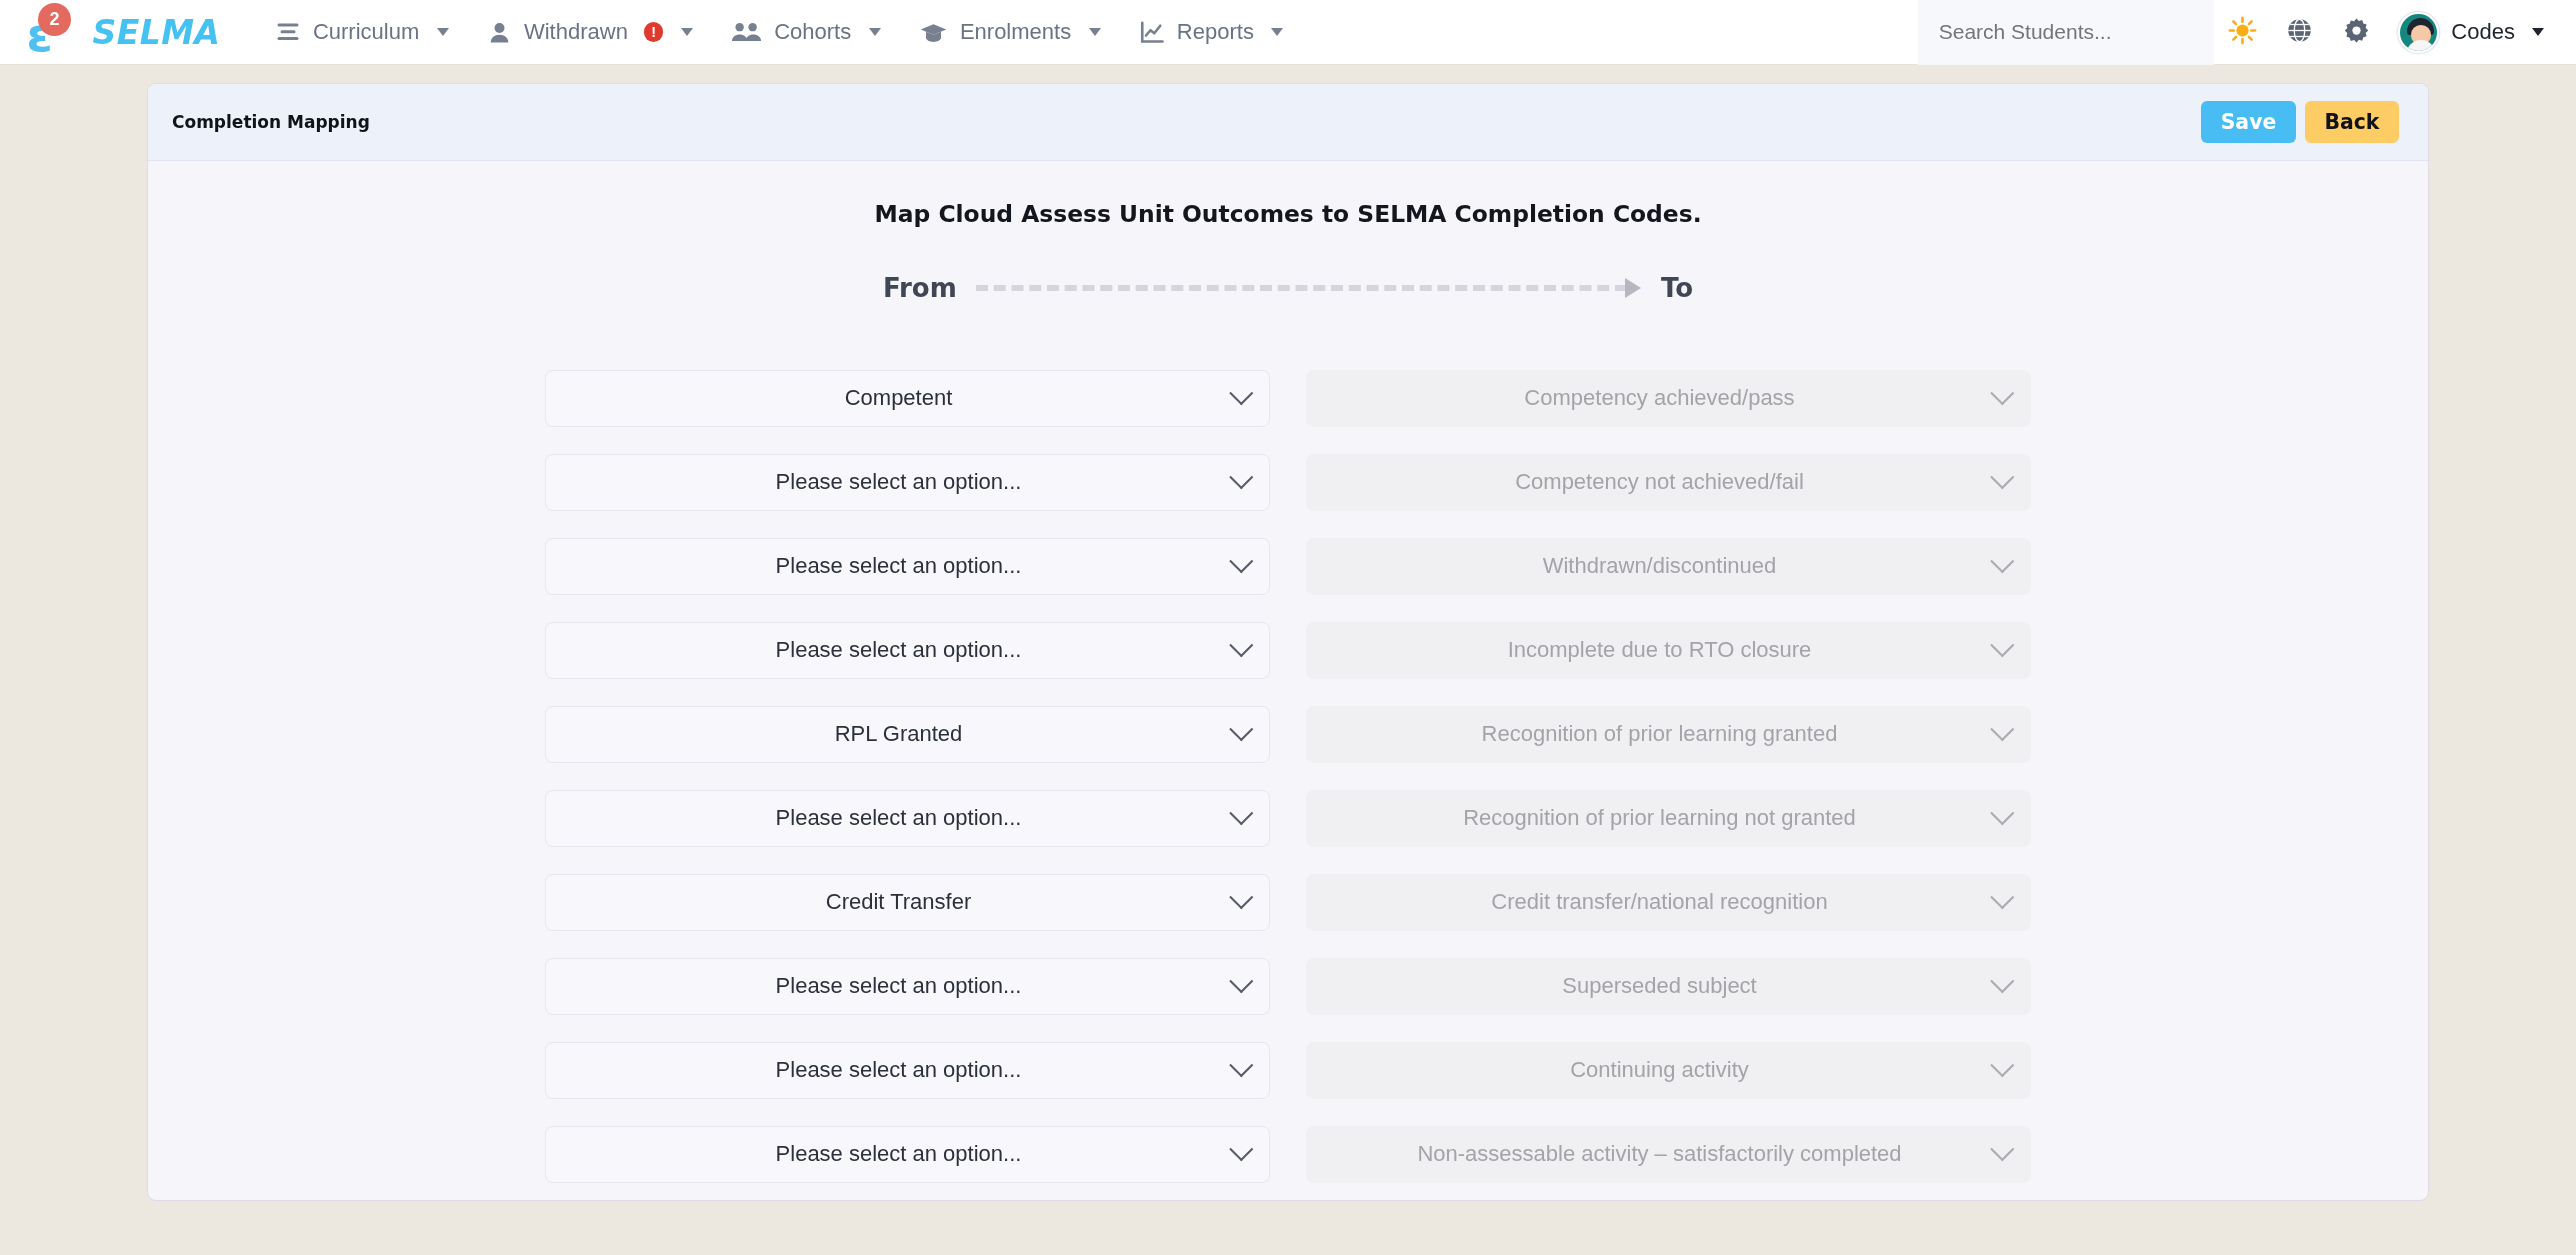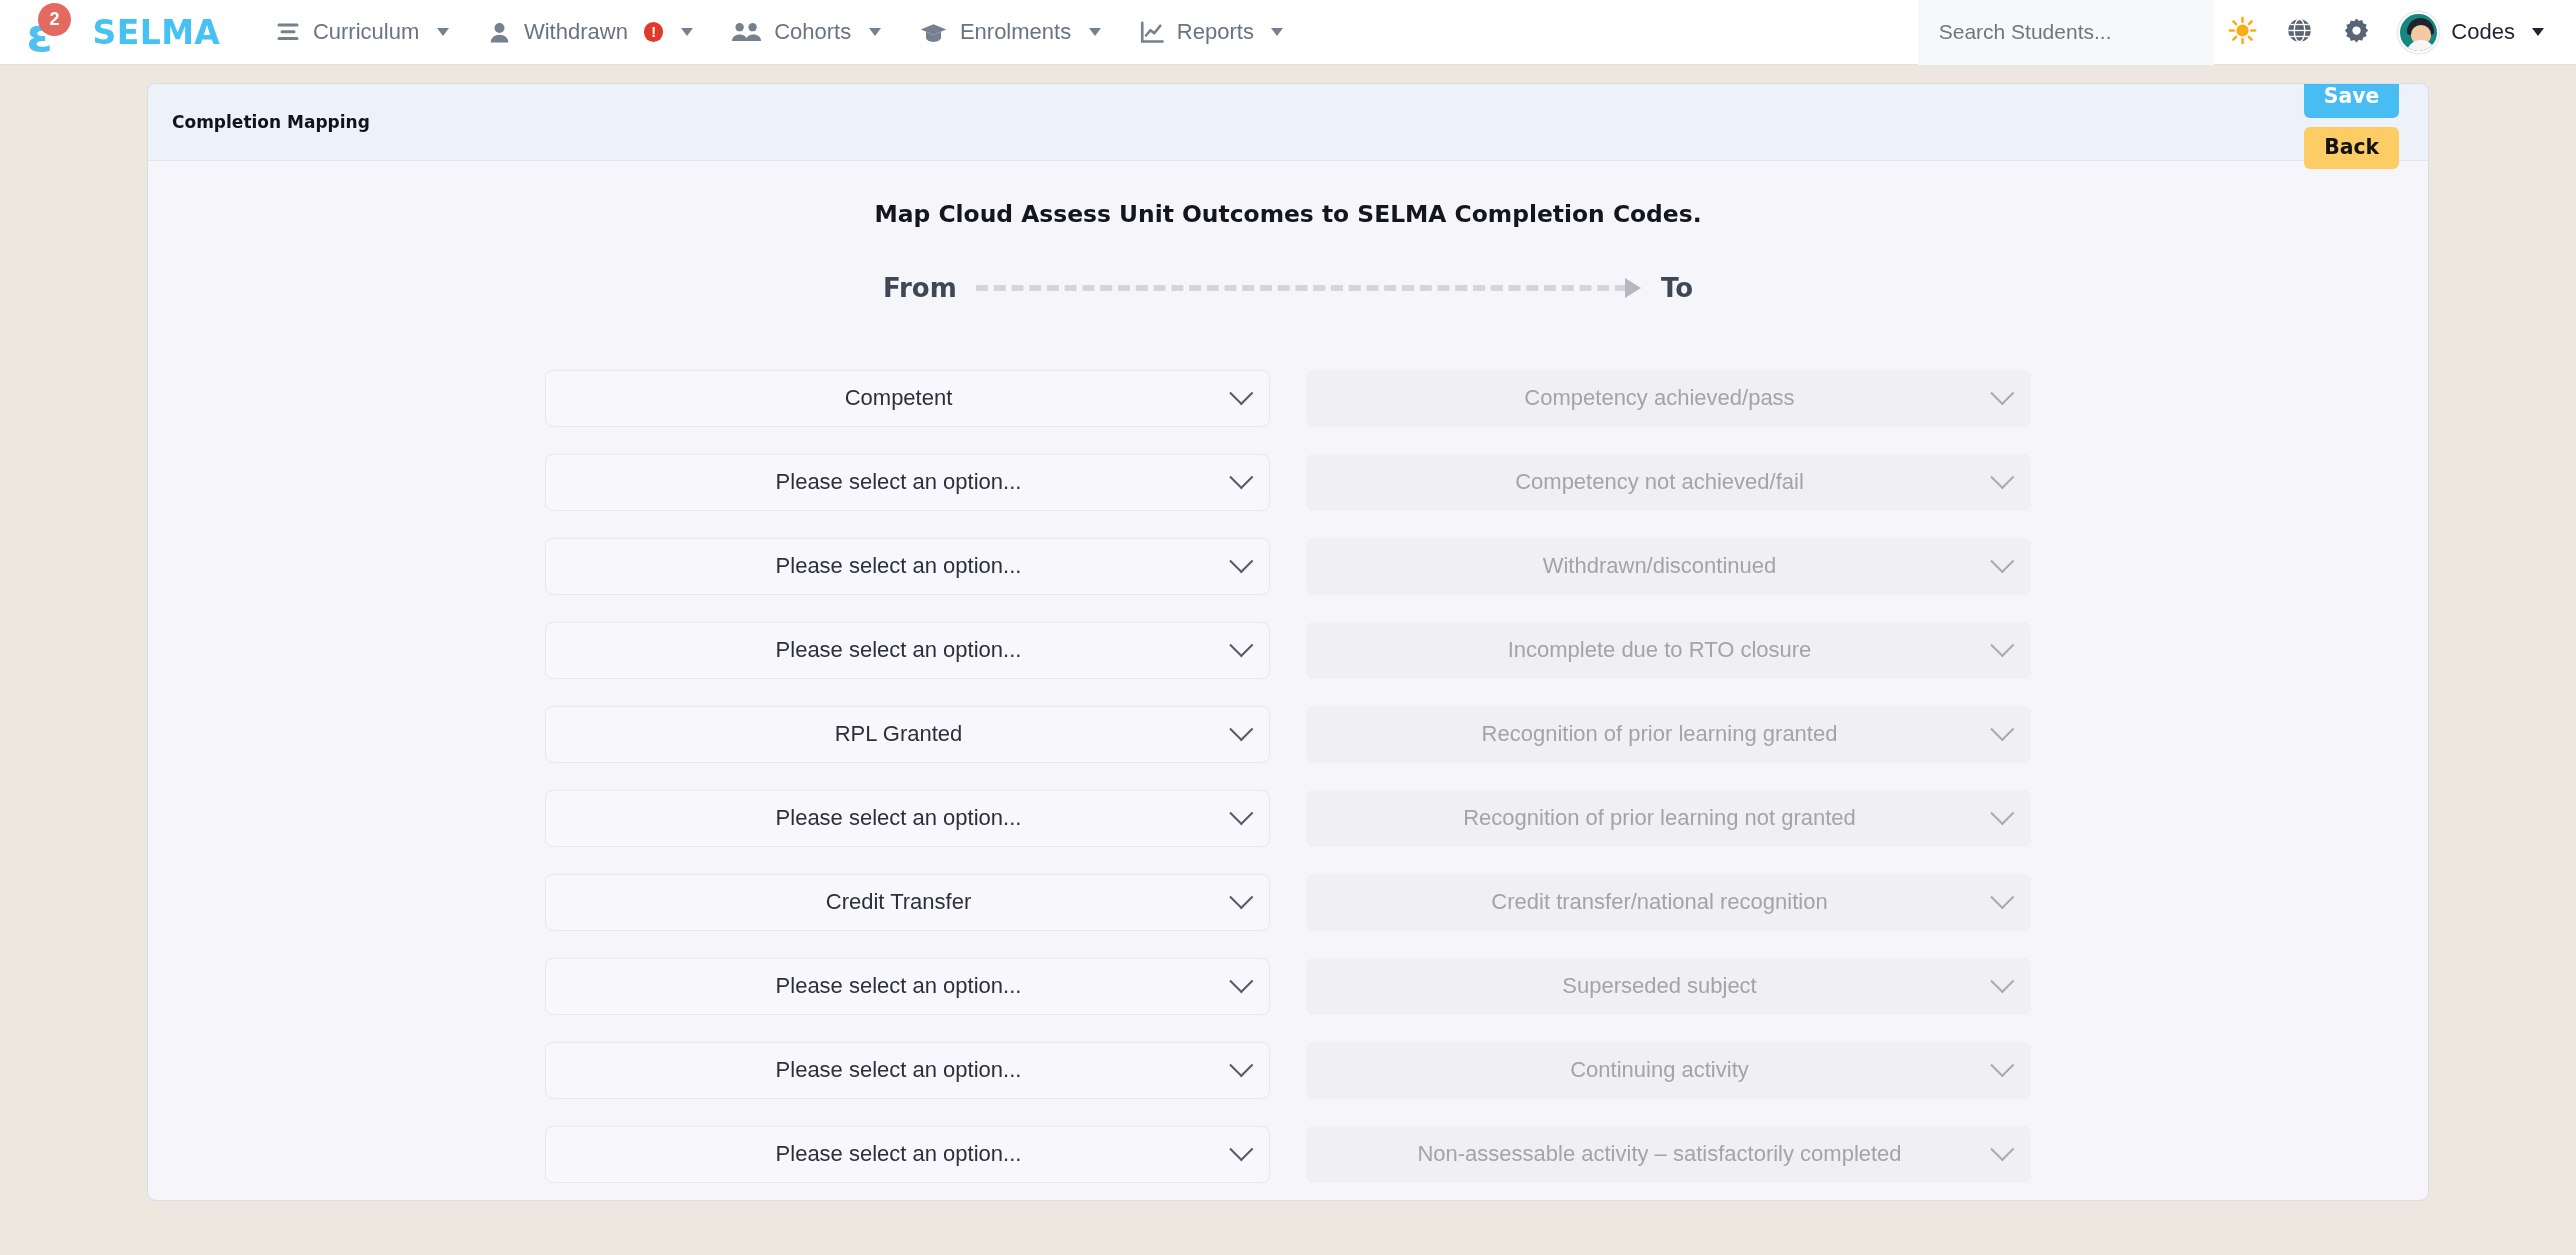--- a/index.html
+++ b/index.html
@@ -59,20 +59,21 @@
   }
 
   .brand {
     color: #45c2f1;
     font-size: 33px;
     font-weight: 800;
     letter-spacing: 0.4px;
     margin-left: 13.6px;
     margin-right: 36px;
     font-family: "DejaVu Sans", sans-serif;
+    font-style: italic;
   }
 
   .nav-items { display: flex; align-items: center; gap: 0px; }
 
   .nav-item {
     display: flex;
     align-items: center;
     gap: 13px;
     padding: 0 19.6px;
     height: 65px;
@@ -192,21 +193,21 @@
     display: flex;
     align-items: center;
     padding: 0 29px 0 24px;
   }
   .card-title {
     font-size: 17px;
     font-weight: 700;
     color: #11131a;
     font-family: "DejaVu Sans", sans-serif;
   }
-  .header-actions { margin-left: auto; display: flex; gap: 9px; flex-direction: column; }
+  .header-actions { margin-left: auto; display: flex; gap: 9px; }
   .btn {
     border: none;
     border-radius: 6px;
     font-size: 20.4px;
     font-weight: 700;
     padding: 9.8px 19.6px;
     cursor: pointer;
     font-family: "DejaVu Sans", sans-serif;
     line-height: 1.1;
   }

